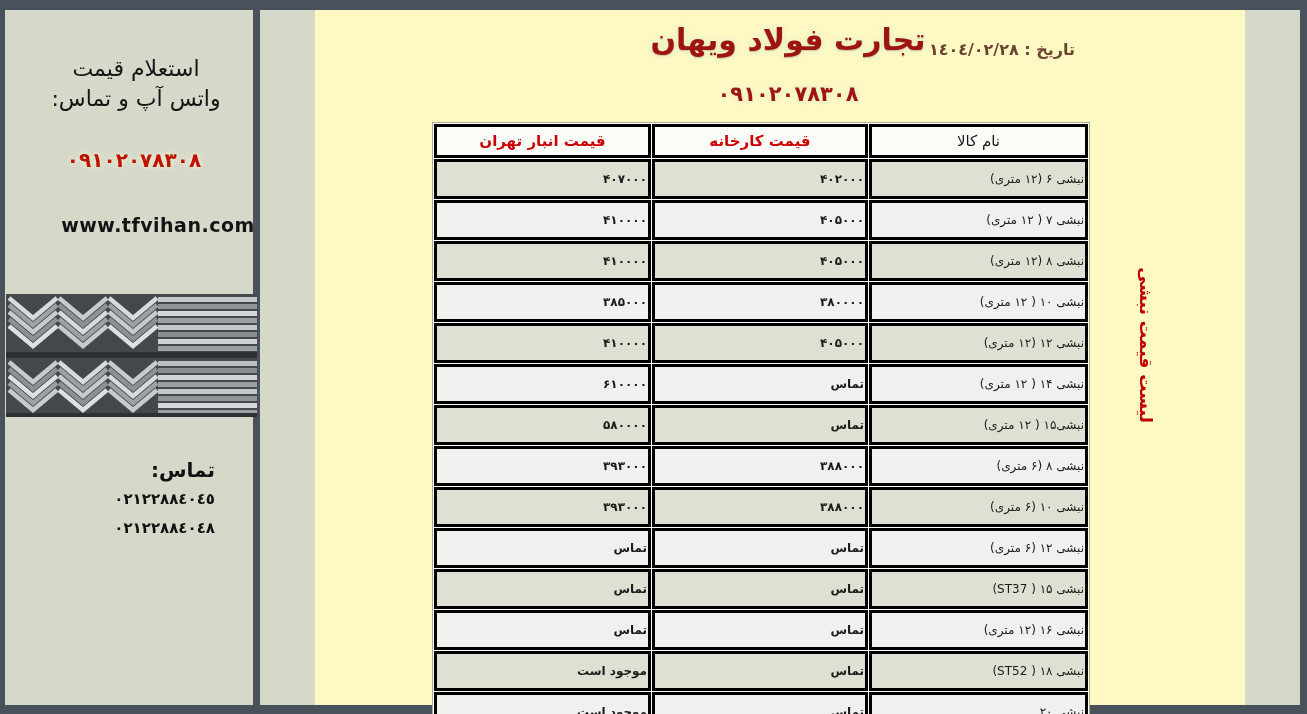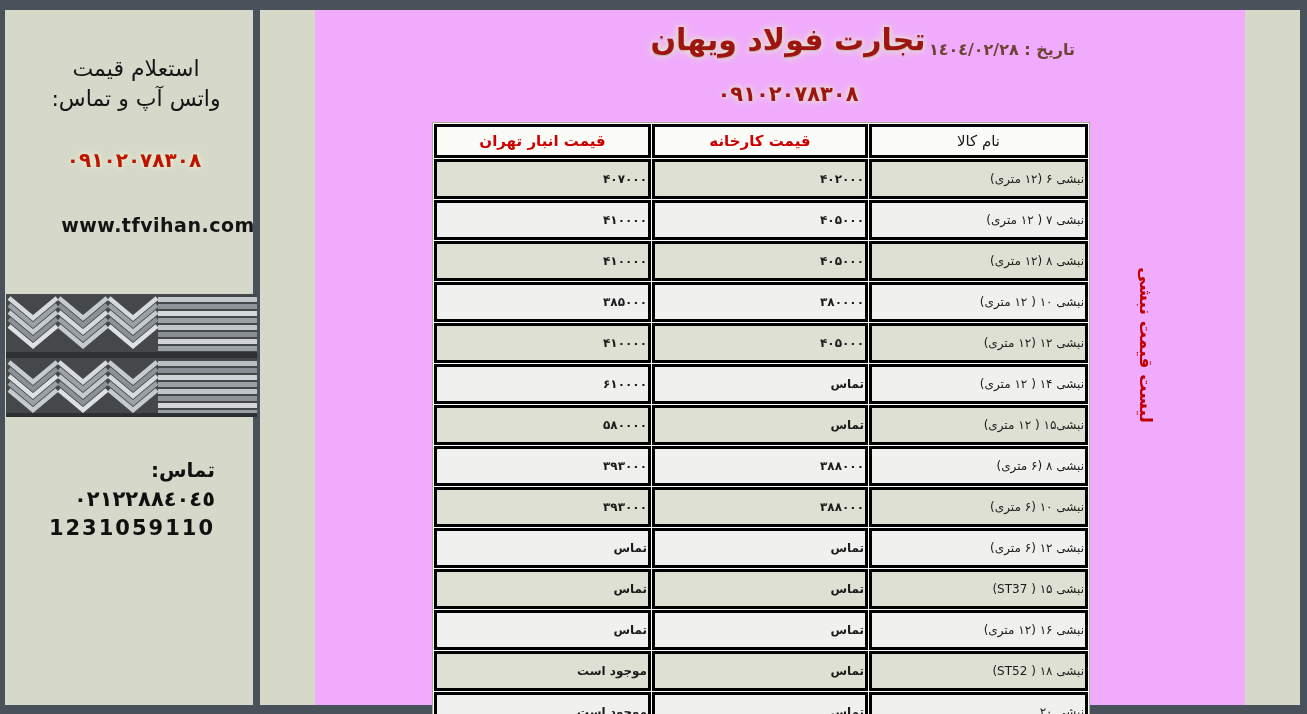--- a/index.html
+++ b/index.html
@@ -18,25 +18,25 @@
   .sidebar{position:absolute;left:5px;top:10px;width:248px;height:695px;background:#d6d8ca;direction:rtl;}
   .inquiry{position:absolute;top:44px;left:0;width:100%;text-align:center;padding-left:14px;box-sizing:border-box;
            font-size:22px;color:#151515;line-height:1.35;}
   .side-phone{position:absolute;top:138px;left:0;width:100%;text-align:center;padding-left:10px;box-sizing:border-box;
               direction:ltr;font-size:20px;font-weight:bold;letter-spacing:2px;color:#c01200;
               text-shadow:0 0 4px #eaf0cf,0 0 7px #eaf0cf;}
   .website{position:absolute;top:204px;left:0;width:100%;text-align:center;direction:ltr;
            font-size:19px;font-weight:bold;color:#141414;letter-spacing:.5px;padding-left:29px;}
   .photo{position:absolute;top:284px;left:1px;width:251px;height:123px;}
   .contact{position:absolute;top:446px;right:0;width:100%;text-align:right;padding-left:0;box-sizing:border-box;}
-  .contact-num{direction:ltr;text-align:right;padding-right:38px;font-size:21px;font-weight:bold;color:#101010;
+  .contact-num{direction:ltr;text-align:right;padding-right:38px;font-size:15px;font-weight:bold;color:#101010;
                letter-spacing:2px;line-height:29px;}
 
   
-  .main{position:absolute;left:315px;top:10px;width:930px;height:695px;background:#f0abfc;direction:rtl;}
+  .main{position:absolute;left:315px;top:10px;width:930px;height:695px;background:#fef9c3;direction:rtl;}
   .doc-title{position:absolute;top:12px;left:0;width:100%;text-align:center;transform:translateX(8px);
              font-size:30px;font-weight:bold;color:#9e1410;
              text-shadow:0 0 5px #e6ecc9,0 0 10px #e6ecc9,0 1px 1px rgba(60,15,8,.45);}
   .doc-phone{position:absolute;top:72px;left:0;width:100%;text-align:center;transform:translateX(8px);
              direction:ltr;font-size:21px;font-weight:bold;letter-spacing:3px;color:#9e1410;
              text-shadow:0 0 5px #e6ecc9,0 0 9px #e6ecc9;}
   .doc-date{position:absolute;top:30px;right:170px;font-size:16px;font-weight:bold;color:#6d4333;letter-spacing:1px;}
 
   .table-wrap{position:absolute;top:112px;right:155px;}
   table.price{border-collapse:separate;border-spacing:1px;background:#fbfbf8;border:1px solid #a9ad93;
@@ -131,21 +131,21 @@
             <path d="M103 25 L127 45 L151 25" stroke="#9ba1a7"></path>
           <path d="M103 32 L127 52 L151 32" stroke="#c6cbcf"></path>
         </g>
       </g>
       <rect x="0" y="119" width="251" height="4" fill="#2e3133"></rect>
     </svg>
 
     <div class="contact">
       <div class="contact-num" style="font-size:20px;letter-spacing:0;direction:rtl;">تماس:</div>
       <div class="contact-num">٠٢١٢٢٨٨٤٠٤٥</div>
-      <div class="contact-num">1231059110</div>
+      <div class="contact-num">٠٢١٢٢٨٨٤٠٤٨</div>
     </div>
   </div>
 
   <div class="main">
     <div class="doc-title">تجارت فولاد ویهان</div>
     <div class="doc-phone">۰۹۱۰۲۰۷۸۳۰۸</div>
     <div class="doc-date">تاریخ : ١٤٠٤/٠٢/٢٨</div>
 
     <div class="table-wrap">
       <table class="price">

